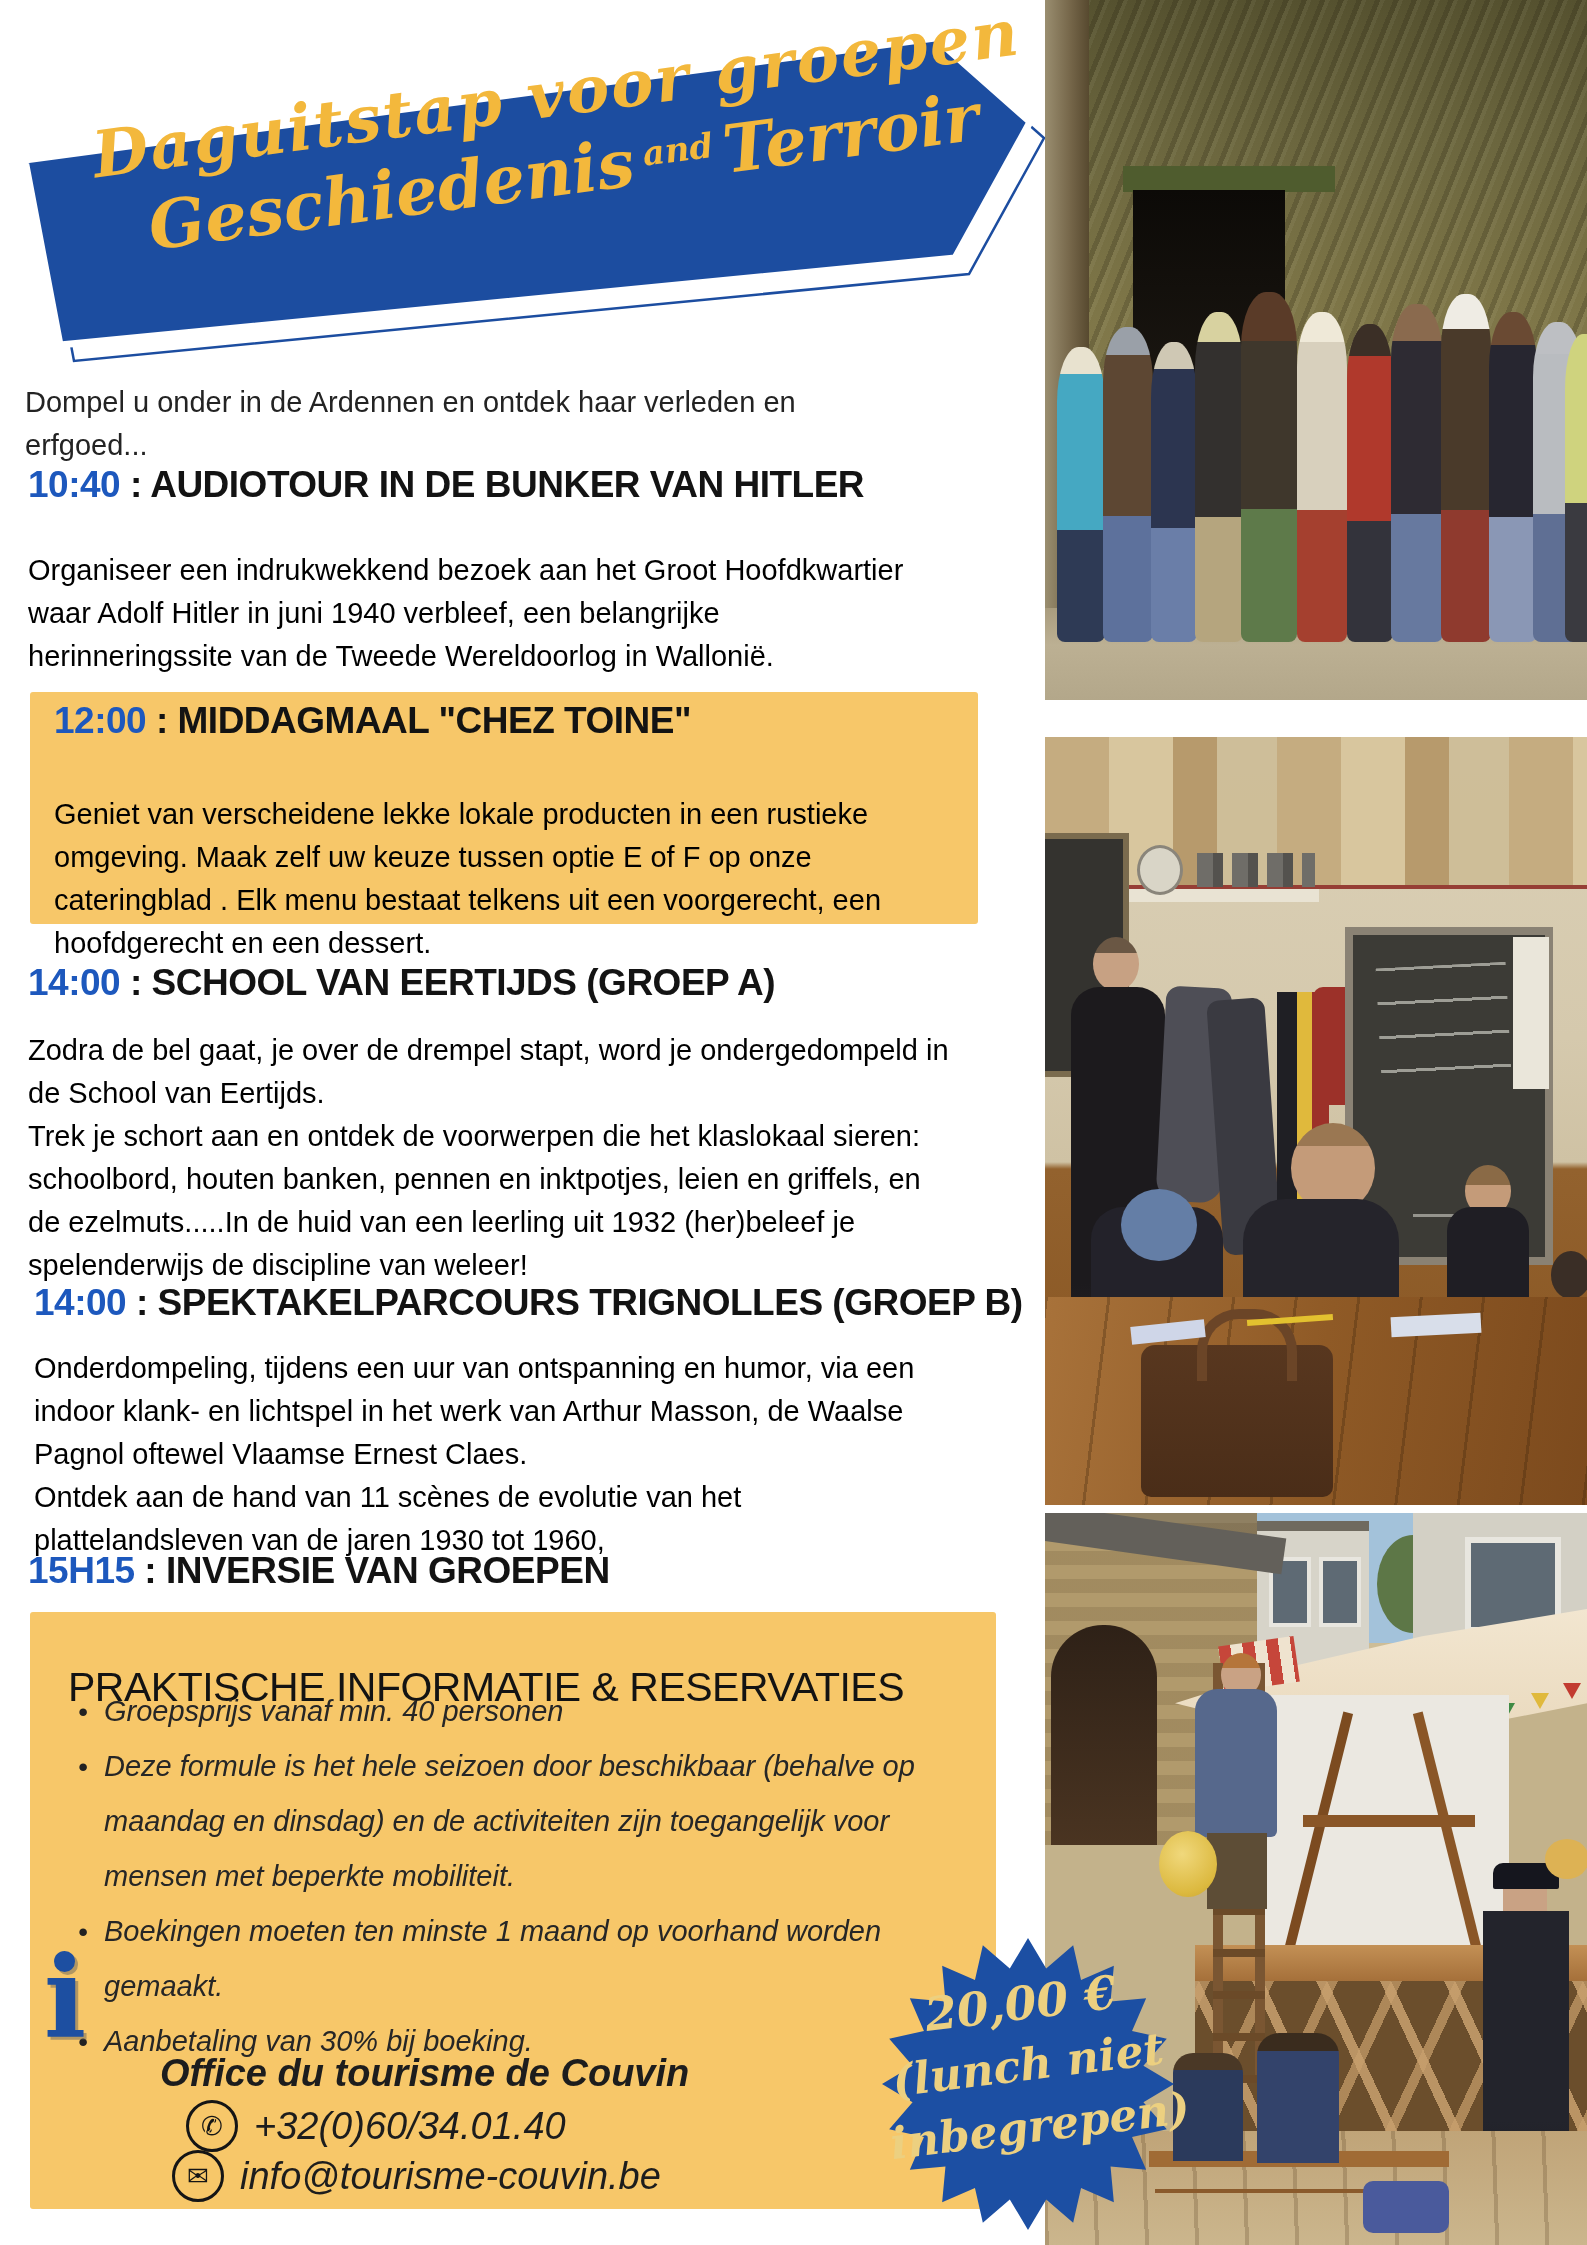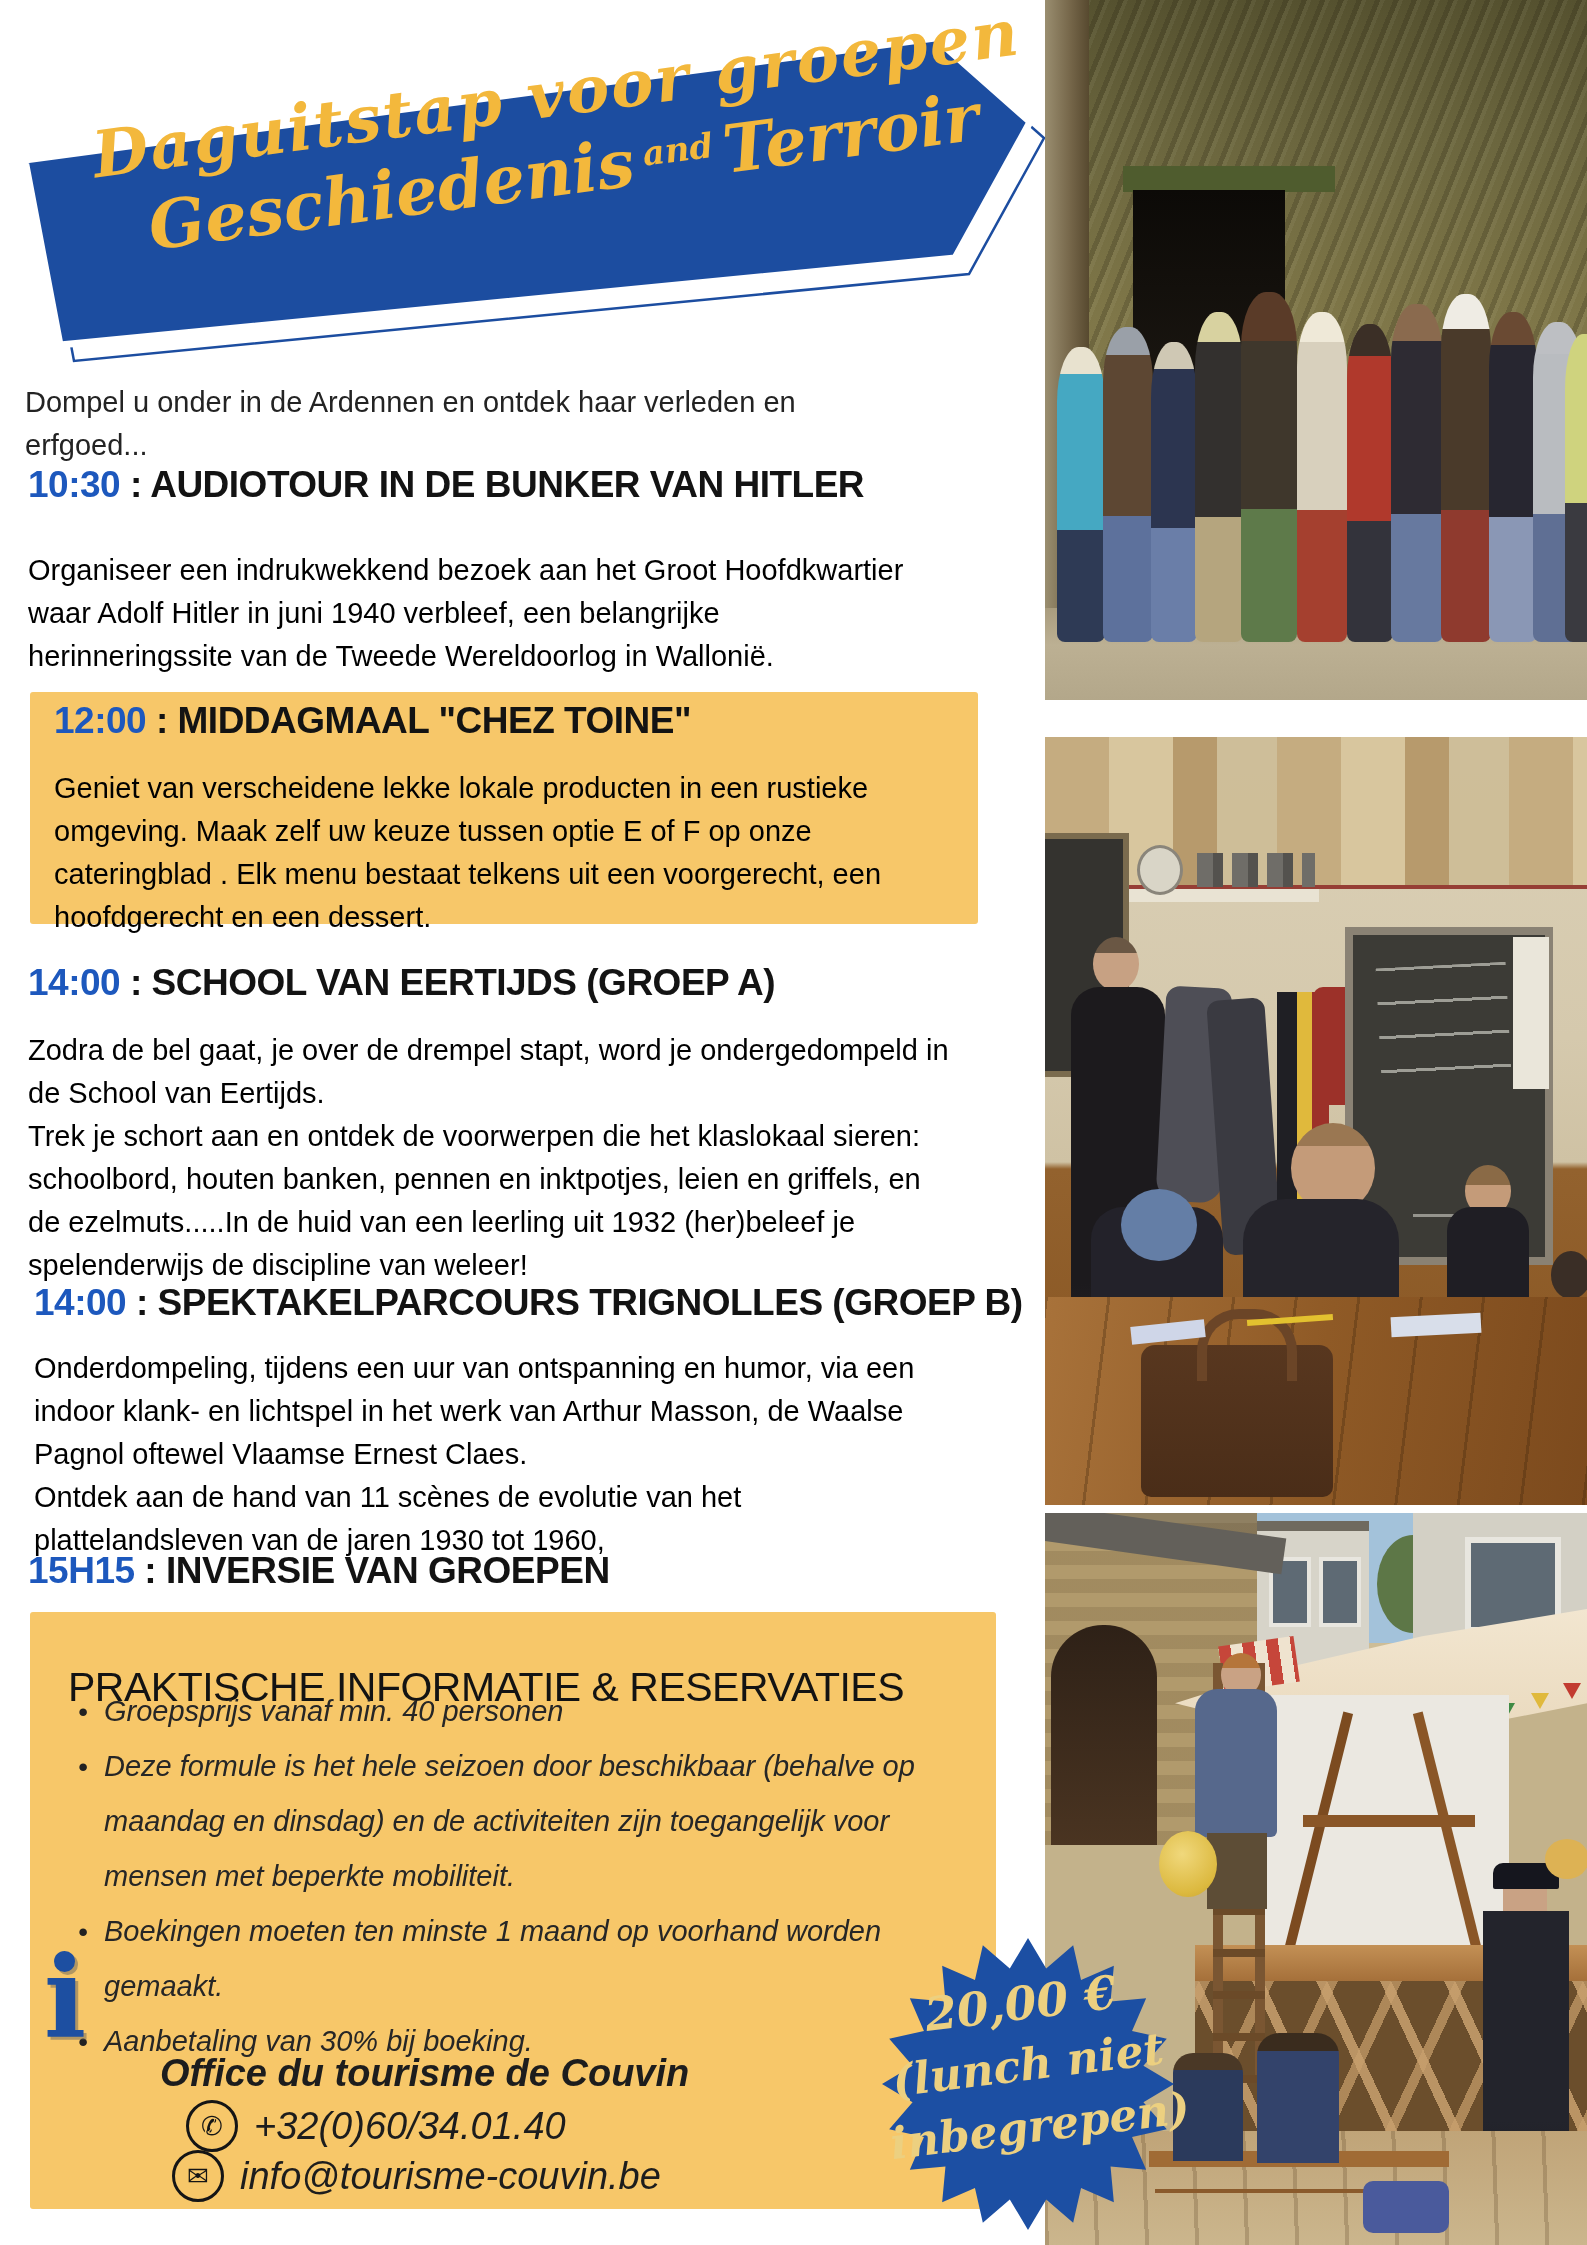--- a/index.html
+++ b/index.html
@@ -24,21 +24,21 @@
   .body{font-size:29px;line-height:43px;color:#000000;white-space:pre-line;}
 
   .h1030{left:28px;top:464px;}
   .p1030{left:28px;top:520px;width:950px;}
 
   .ybox{position:absolute;background:#f7c769;border-radius:3px;}
   .ybox::before{content:"";position:absolute;left:18px;top:16px;right:-18px;bottom:-22px;
                 background:#4c80c8;box-shadow:9px 9px 0 rgba(150,156,164,.85);z-index:-1;border-radius:3px;}
   .box1{left:30px;top:692px;width:948px;height:232px;}
   .box1 .hrow{position:absolute;left:24px;top:8px;}
-  .box1 .body{position:absolute;left:24px;top:46px;width:900px;}
+  .box1 .body{position:absolute;left:24px;top:72px;width:900px;}
 
   .h1400a{left:28px;top:962px;}
   .p1400a{left:28px;top:1000px;width:960px;}
   .h1400b{left:34px;top:1282px;}
   .p1400b{left:34px;top:1318px;width:960px;}
   .h1515{left:28px;top:1550px;}
 
   .box2{left:30px;top:1612px;width:966px;height:597px;}
   .ptitle{position:absolute;left:38px;top:18px;font-size:41px;font-weight:normal;color:#131313;letter-spacing:-.5px;}
   .blist{position:absolute;left:44px;top:72px;width:880px;margin:0;padding:0;list-style:none;}
@@ -197,21 +197,21 @@
     <div class="banner-text">
       <div class="b-line1">Daguitstap voor groepen 6</div>
       <div class="b-line2"><span>Geschiedenis</span><span class="b-amp">and</span><span>Terroir</span></div>
     </div>
   </div>
 
   <p class="abs intro">Dompel u onder in de Ardennen en ontdek haar verleden en
 erfgoed...</p>
 
   <div class="abs hrow h1030">
-    <span class="time">10:30</span><span class="htitle"> : </span><span class="htitle">AUDIOTOUR IN DE BUNKER VAN HITLER</span>
+    <span class="time">10:40</span><span class="htitle"> : </span><span class="htitle">AUDIOTOUR IN DE BUNKER VAN HITLER</span>
   </div>
   <p class="abs body p1030">Organiseer een indrukwekkend bezoek aan het Groot Hoofdkwartier
 waar Adolf Hitler in juni 1940 verbleef, een belangrijke
 herinneringssite van de Tweede Wereldoorlog in Wallonië.</p>
 
   <div class="ybox box1">
     <div class="hrow">
       <span class="time">12:00</span><span class="htitle"> : </span><span class="htitle">MIDDAGMAAL  "CHEZ TOINE"</span>
     </div>
     <p class="body">Geniet van verscheidene lekke lokale producten in een rustieke

